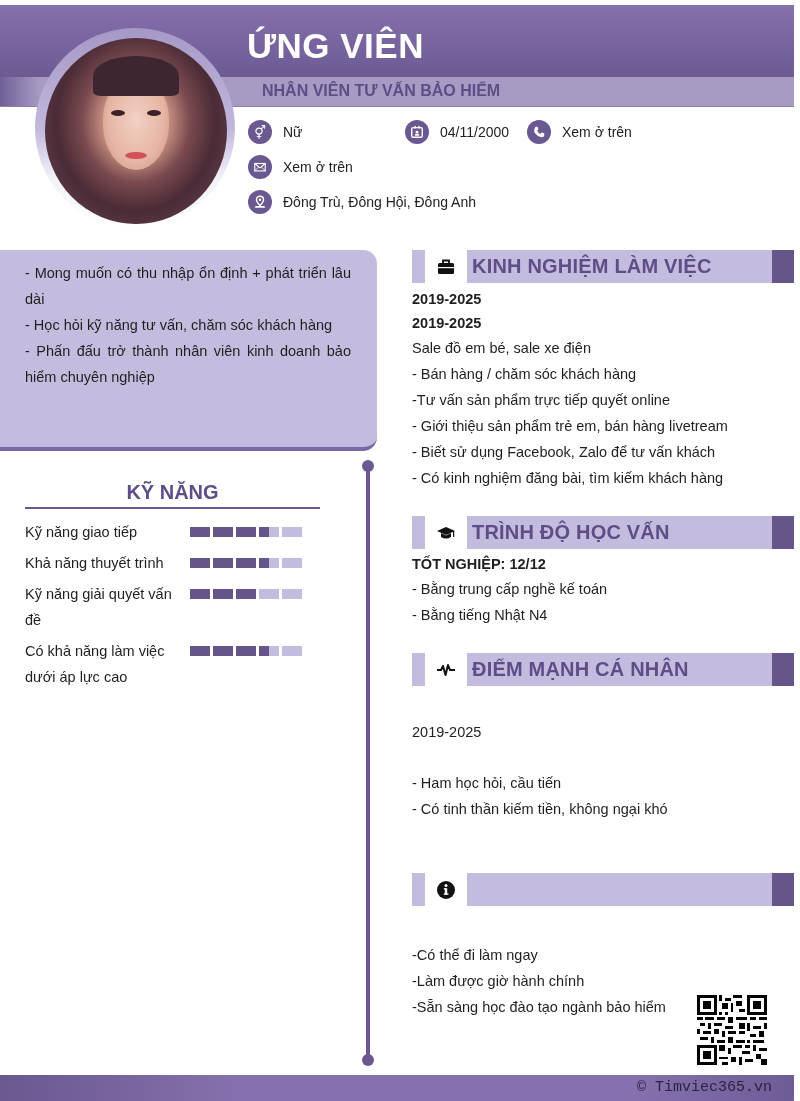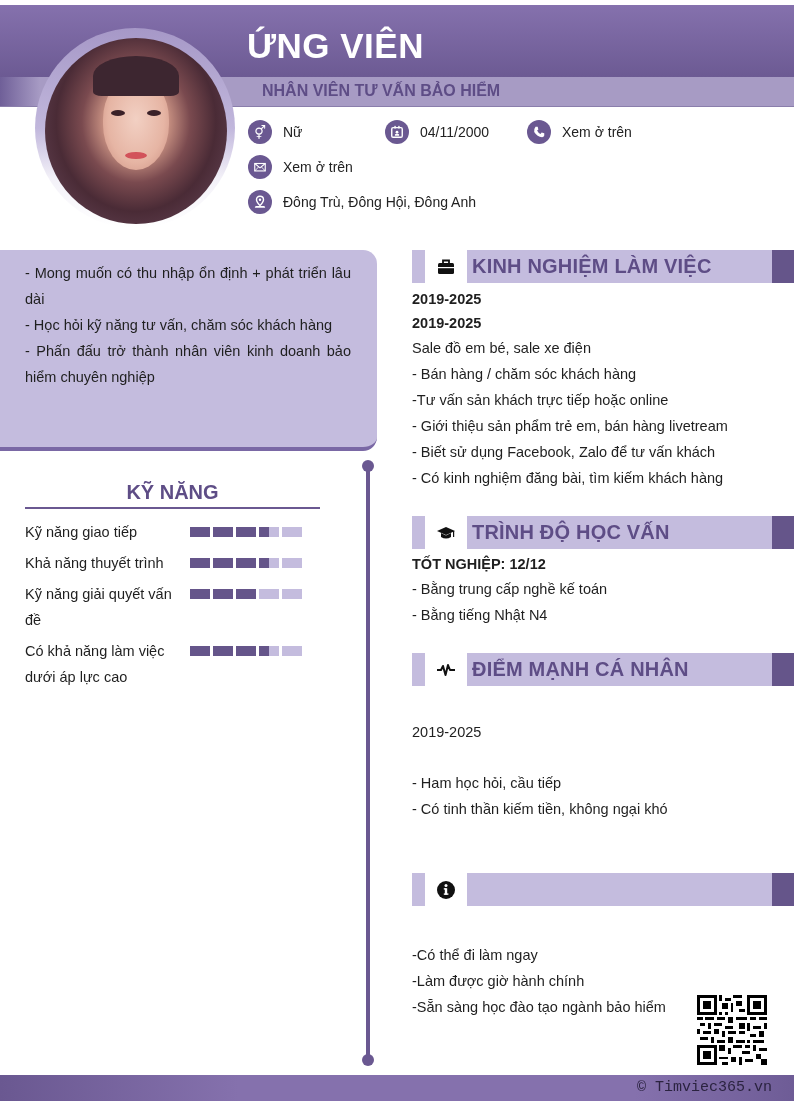--- a/index.html
+++ b/index.html
@@ -80,21 +80,21 @@
   <div class="bang"></div>
   <div class="eye" style="left:66px;"></div>
   <div class="eye" style="left:102px;"></div>
   <div class="lips"></div>
 </div>
 
 <div class="contact" style="left:248px; top:120px;">
   <span class="ic">⚥</span>
   <span>Nữ</span>
 </div>
-<div class="contact" style="left:342px; top:120px;padding-left:43px;">
+<div class="contact" style="left:362px; top:120px;padding-left:43px;">
   <span class="ic">
     <svg viewBox="0 0 16 16">
         <rect x="2" y="3" width="12" height="11" rx="1.5" fill="none" stroke="#fff" stroke-width="1.6"></rect>
         <rect x="5" y="1" width="1.6" height="3" fill="#fff"></rect>
         <rect x="9.4" y="1" width="1.6" height="3" fill="#fff"></rect>
         <circle cx="8" cy="8.3" r="1.6" fill="#fff"></circle>
         <rect x="5.5" y="10.3" width="5" height="2" rx="1" fill="#fff"></rect>
       </svg>
   </span>
   <span>04/11/2000</span>
@@ -194,21 +194,21 @@
         <rect x="2" y="10" width="16" height="1.2" fill="#fff"></rect>
       </svg>
   </div>
   <div class="title">KINH NGHIỆM LÀM VIỆC</div>
   <div class="end"></div>
 </div>
 <div class="rtext bold" style="top:286px;">2019-2025</div>
 <div class="rtext bold" style="top:310px;">2019-2025</div>
 <div class="rtext" style="top:335px;">Sale đồ em bé, sale xe điện</div>
 <div class="rtext" style="top:361px;">- Bán hàng / chăm sóc khách hàng</div>
-<div class="rtext" style="top:387px;">-Tư vấn sản khách trực tiếp hoặc online</div>
+<div class="rtext" style="top:387px;">-Tư vấn sản phẩm trực tiếp quyết online</div>
 <div class="rtext" style="top:413px;">- Giới thiệu sản phẩm trẻ em, bán hàng livetream</div>
 <div class="rtext" style="top:439px;">- Biết sử dụng Facebook, Zalo để tư vấn khách</div>
 <div class="rtext" style="top:465px;">- Có kinh nghiệm đăng bài, tìm kiếm khách hàng</div>
 
 <div class="sec-head" style="top:516px;">
   <div class="left-block"></div>
   <div class="bar"></div>
   <div class="ico">
     <svg viewBox="0 0 20 20">
         <path d="M1 8 L10 4 L19 8 L10 12 Z" fill="#111"></path>
@@ -228,21 +228,21 @@
   <div class="bar"></div>
   <div class="ico">
     <svg viewBox="0 0 20 20">
         <path d="M1 10 L5 10 L7 6 L9.5 15 L12 5 L14 10 L19 10" fill="none" stroke="#111" stroke-width="2" stroke-linejoin="round"></path>
       </svg>
   </div>
   <div class="title">ĐIỂM MẠNH CÁ NHÂN</div>
   <div class="end"></div>
 </div>
 <div class="rtext" style="top:719px;">2019-2025</div>
-<div class="rtext" style="top:770px;">- Ham học hỏi, cầu tiếp</div>
+<div class="rtext" style="top:770px;">- Ham học hỏi, cầu tiến</div>
 <div class="rtext" style="top:796px;">- Có tinh thần kiếm tiền, không ngại khó</div>
 
 <div class="sec-head" style="top:873px;">
   <div class="left-block"></div>
   <div class="bar"></div>
   <div class="ico">
     <svg viewBox="0 0 20 20">
         <circle cx="10" cy="10" r="9" fill="#111"></circle>
         <circle cx="10" cy="5.6" r="1.5" fill="#fff"></circle>
         <rect x="8.8" y="8.2" width="2.4" height="6.5" fill="#fff"></rect>

